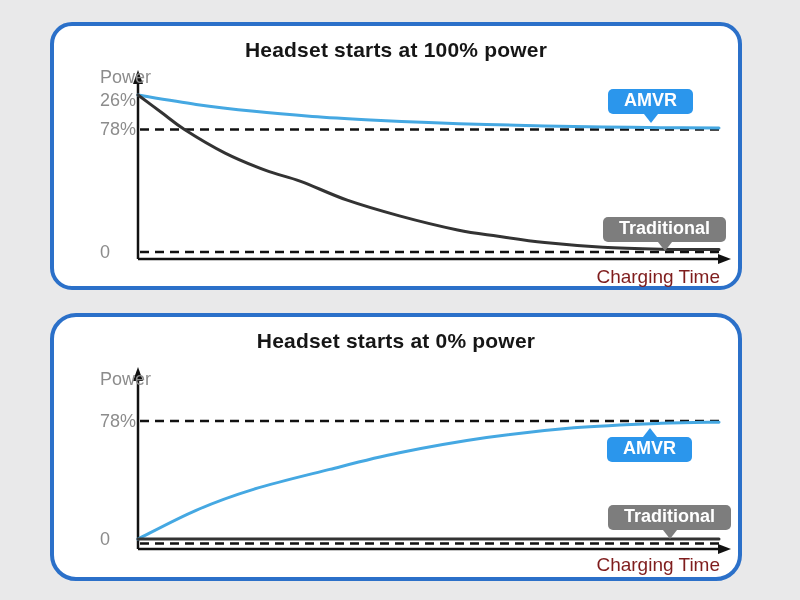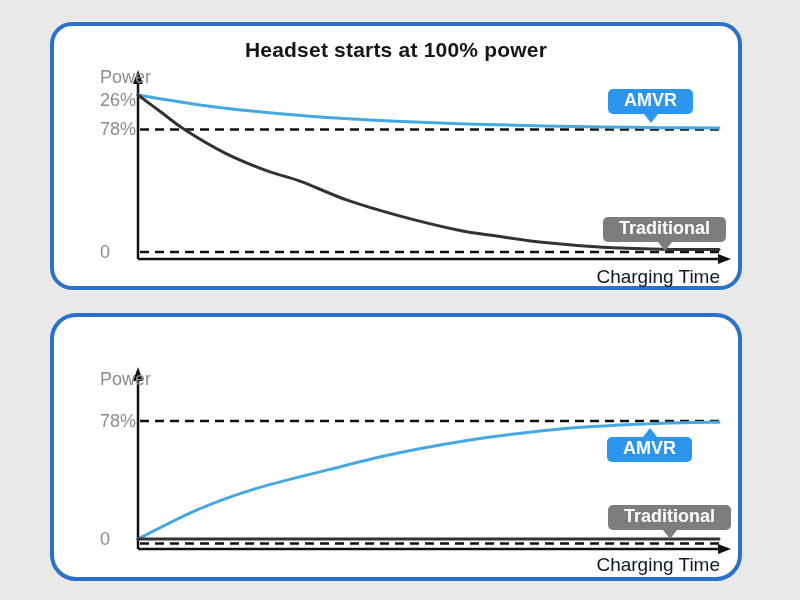--- a/index.html
+++ b/index.html
@@ -24,21 +24,21 @@
     font-size:18px;color:#8c8c8c;line-height:22px;white-space:nowrap;margin-left:46px;
   }
   #p1 .tick-power{top:40px;}
   #p1 .tick-100{top:63px;}
   #p1 .tick-78{top:92px;}
   #p1 .tick-0{top:215px;}
   #p2 .tick-power{top:51px;}
   #p2 .tick-78{top:93px;}
   #p2 .tick-0{top:211px;}
   .xlabel{
-    position:absolute;right:18px;font-size:19px;color:#0f172a;white-space:nowrap;
+    position:absolute;right:18px;font-size:19px;color:#7f1d1d;white-space:nowrap;
   }
   #p1 .xlabel{top:240px;}
   #p2 .xlabel{top:237px;}
   .chart-svg{position:absolute;inset:0;width:100%;height:100%;}
   .badge{
     position:absolute;color:#fff;font-size:18px;font-weight:700;
     padding:1px 16px 3px;border-radius:5px;background:var(--bg,#2b96ec);
     line-height:21px;white-space:nowrap;
   }
   .badge .ptr{
@@ -79,20 +79,21 @@
     <span>AMVR</span>
     <span class="ptr ptr-down"></span>
   </div>
   <div class="badge trad-badge" style="--bg: #7d7d7d;">
     <span>Traditional</span>
     <span class="ptr ptr-down"></span>
   </div>
 </section>
 
 <section class="panel" id="p2">
+  <h2 class="panel-title">Headset starts at 0% power</h2>
 
   <svg class="chart-svg" viewBox="0 0 684 260" preserveAspectRatio="none">
       <line x1="86" y1="103.986" x2="666" y2="103.986" stroke="#111111" stroke-width="2.5" stroke-dasharray="9 6"></line>
       <line x1="86" y1="226.5" x2="666" y2="226.5" stroke="#111111" stroke-width="2.5" stroke-dasharray="9 6"></line>
       <line x1="84" y1="63" x2="84" y2="232" stroke="#111111" stroke-width="2.5"></line>
       <polygon points="84,50 79,64 89,64" fill="#111111"></polygon>
       <line x1="84" y1="232" x2="667" y2="232" stroke="#111111" stroke-width="2.5"></line>
       <polygon points="677,232 664,227 664,237" fill="#111111"></polygon>
       <path d="M84 222C93.7 217.2,122.7 201.6,142.1 193.3C161.5 184.9,177.9 178.9,200.2 172.1C222.5 165.3,251.5 158.5,275.7 152.4C299.9 146.3,319.3 141.1,345.4 135.8C371.6 130.5,403.5 124.8,432.6 120.6C461.6 116.5,490.7 113.2,519.8 110.8C548.8 108.4,582.7 107.2,606.9 106.3C631.1 105.3,655.3 105.4,665.0 105.2" fill="none" stroke="#45a8e2" stroke-width="3" stroke-linecap="round"></path>
       <path d="M84 222 L 665 222" fill="none" stroke="#333333" stroke-width="3" stroke-linecap="round"></path>

